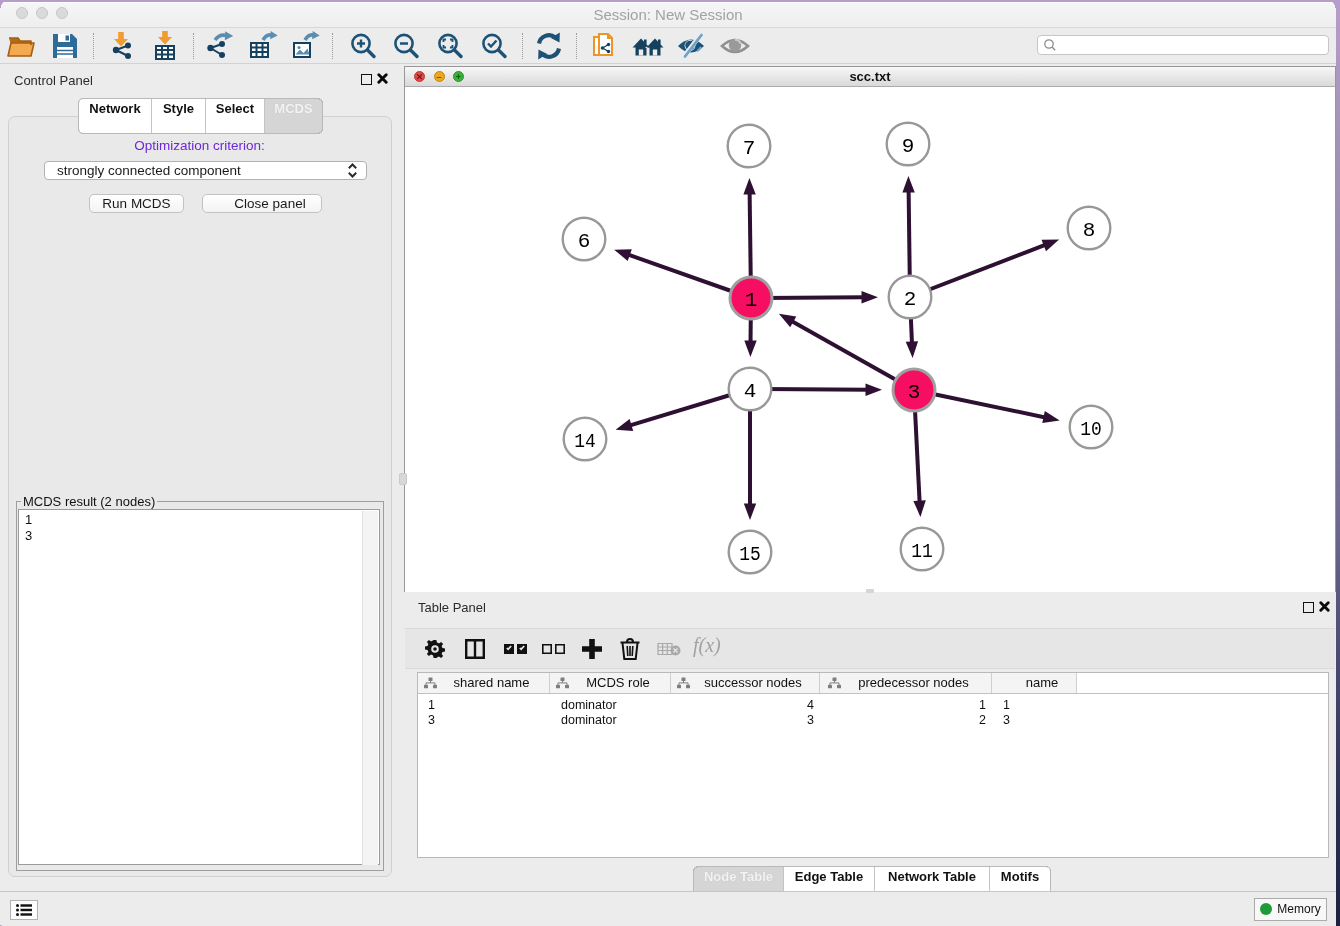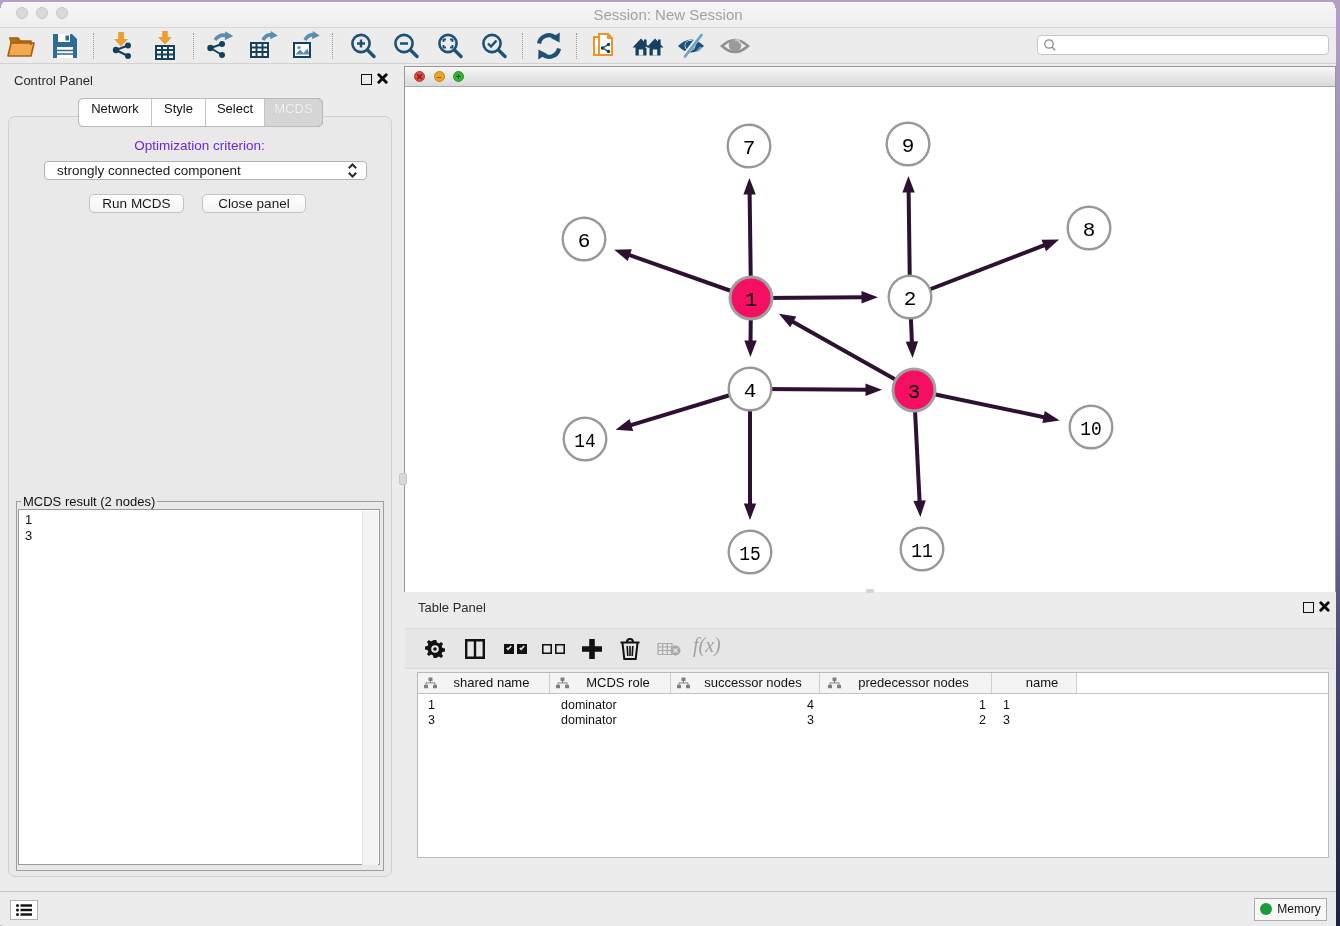--- a/index.html
+++ b/index.html
@@ -22,22 +22,22 @@
 .sep{position:absolute;top:5px;height:26px;width:0;border-left:1px dotted #9a9a9a;}
 .tbi{position:absolute;top:2px;width:32px;height:32px;}
 #search{position:absolute;left:1037px;top:7px;width:290px;height:18px;background:#fff;
  border:1px solid #c6c6c6;border-radius:4px;}
 
 #cpanel{left:0;top:62px;width:399px;height:827px;background:#ececec;}
 #cp-title{position:absolute;left:14px;top:9px;font-size:13px;color:#2b2b2b;}
 .float-ic{position:absolute;width:9px;height:9px;border:1.5px solid #111;}
 #cp-box{position:absolute;left:8px;top:52px;width:382px;height:759px;background:#e9e9e9;
  border:1px solid #d0d0d0;border-radius:7px;}
-.tabbar{position:absolute;display:flex;height:29px;border:1px solid #b9b9b9;border-radius:5px;
- overflow:hidden;background:#404040;box-sizing:border-box;}
+.tabbar{position:absolute;display:flex;height:36px;border:1px solid #b9b9b9;border-radius:5px;
+ overflow:hidden;background:#404040;box-sizing:border-box;font-weight:bold;}
 .tab{font-size:13px;color:#111;text-align:center;line-height:19px;background:#fff;
  border-right:1px solid #c4c4c4;box-sizing:border-box;}
 .tab:last-child{border-right:none;}
 .tab.sel{background:#d5d5d5;color:#f3f3f3;text-shadow:0 0 1px #bbb;}
 #opt-label{position:absolute;left:0;top:74px;width:399px;text-align:center;font-size:13.5px;color:#6d28d9;}
 #combo{position:absolute;left:44px;top:97px;width:309px;height:17px;background:#fff;
  border:1px solid #b2b2b2;border-radius:4px;font-size:13.5px;color:#1a1a1a;line-height:17px;padding-left:12px;box-sizing:content-box;}
 .btn{position:absolute;top:130px;height:17px;background:linear-gradient(#ffffff,#f3f3f3);
  border:1px solid #c2c2c2;border-radius:5px;font-size:13.5px;color:#1a1a1a;text-align:center;line-height:17px;}
 #grp{position:absolute;left:16px;top:437px;width:366px;height:368px;border:1px solid #9e9e9e;}
@@ -217,33 +217,34 @@
    <div class="tab sel" style="width:57px;">MCDS</div>
   </div>
   <div id="opt-label">Optimization criterion:</div>
   <div id="combo">strongly connected component
    <svg width="13" height="15" viewBox="0 0 13 15" style="position:absolute;right:7px;top:1px;">
     <path d="M2.8 5.2 L6.5 1.5 L10.2 5.2" fill="none" stroke="#2b2b2b" stroke-width="2"></path>
     <path d="M2.8 9.8 L6.5 13.5 L10.2 9.8" fill="none" stroke="#2b2b2b" stroke-width="2"></path>
    </svg>
   </div>
   <div class="btn" style="left:89px;width:93px;">Run MCDS</div>
-  <div class="btn" style="left:202px;width:102px;">Close panel</div>
+  <div class="btn" style="left:202px;width:102px;padding-left:16px;">Close panel</div>
   <div id="grp"></div>
   <div id="grp-label">MCDS result (2 nodes)</div>
   <div id="grp-text">
         <div style="padding:2px 0 0 6px;">1<br>3</div>
    <div id="grp-scroll"></div>
   </div>
  </div>
  <div id="netwin" class="abs">
   <div id="nettitle">
    <div class="light" style="left:9px;background:#e24b49;border:1px solid #b53d36;color:#771714;">✕</div>
    <div class="light" style="left:28.5px;background:#eba71e;border:1px solid #c08416;color:#7a5200;">–</div>
    <div class="light" style="left:48px;background:#35b437;border:1px solid #2a9225;color:#0c5a10;">+</div>
+   <div class="t">scc.txt</div>
   </div>
   <div id="canvas">
    <svg width="930" height="505" viewBox="0 0 930 505">
     <g stroke="#2d1032" stroke-width="4">
      <line x1="346.0" y1="211.0" x2="344.6" y2="104.5"></line>
      <line x1="346.0" y1="211.0" x2="221.9" y2="167.2"></line>
      <line x1="346.0" y1="211.0" x2="459.5" y2="210.3"></line>
      <line x1="346.0" y1="211.0" x2="345.5" y2="256.5"></line>
      <line x1="505.0" y1="210.0" x2="503.6" y2="102.5"></line>
      <line x1="505.0" y1="210.0" x2="641.5" y2="157.4"></line>
@@ -378,20 +379,28 @@
    <div class="cell" style="left:143px;top:25px;">dominator</div>
    <div class="cell" style="left:261px;top:25px;width:135px;text-align:right;">4</div>
    <div class="cell" style="left:410px;top:25px;width:158px;text-align:right;">1</div>
    <div class="cell" style="left:585px;top:25px;">1</div>
    <div class="cell" style="left:10px;top:40px;">3</div>
    <div class="cell" style="left:143px;top:40px;">dominator</div>
    <div class="cell" style="left:261px;top:40px;width:135px;text-align:right;">3</div>
    <div class="cell" style="left:410px;top:40px;width:158px;text-align:right;">2</div>
    <div class="cell" style="left:585px;top:40px;">3</div>
   </div>
+  <div id="btabs">
+   <div class="tabbar" style="position:relative;">
+    <div class="tab sel" style="width:90px;">Node Table</div>
+    <div class="tab" style="width:91px;">Edge Table</div>
+    <div class="tab" style="width:115px;">Network Table</div>
+    <div class="tab" style="width:60px;">Motifs</div>
+   </div>
+  </div>
  </div>
  <div id="statusbar" class="abs">
   <div id="listbtn">
         <svg width="16" height="12" viewBox="0 0 16 12" style="position:absolute;left:5px;top:3px;">
           <g fill="#111">
             <circle cx="1.5" cy="1.5" r="1.5"></circle>
             <circle cx="1.5" cy="6" r="1.5"></circle>
             <circle cx="1.5" cy="10.5" r="1.5"></circle>
             <rect x="4.5" y="0.3" width="11.5" height="2.4"></rect>
             <rect x="4.5" y="4.8" width="11.5" height="2.4"></rect>

